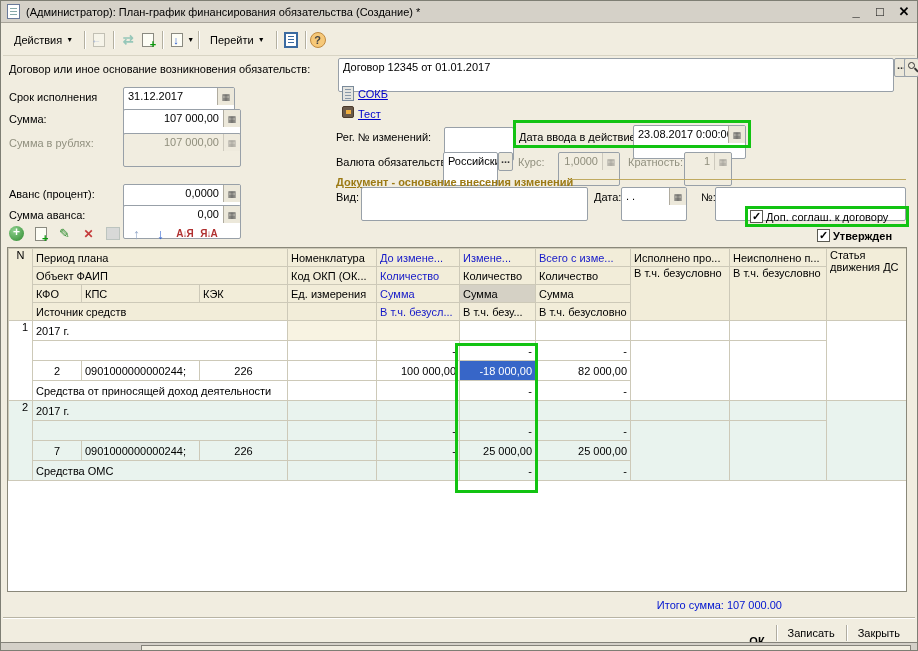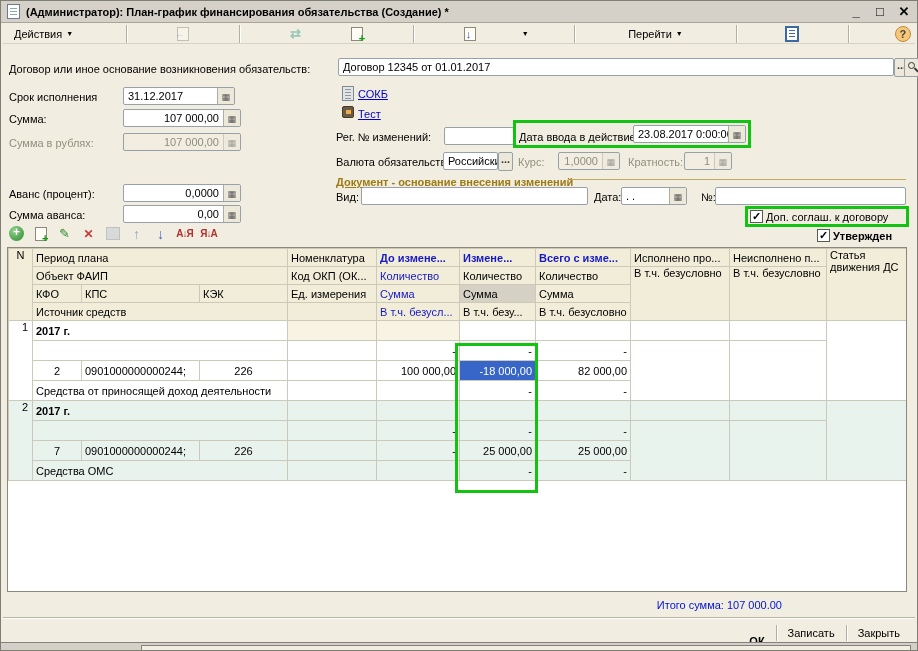--- a/index.html
+++ b/index.html
@@ -4,45 +4,45 @@
 <style>
   * { margin:0; padding:0; box-sizing:border-box; }
   html,body { width:918px; height:651px; }
   body { font-family:"Liberation Sans",sans-serif; font-size:11px; color:#000; background:#d4d0c8; position:relative; overflow:hidden; }
   .window { position:absolute; inset:0; background:#f1ede0; border:1px solid #7e7e74; }
 
   
   .titlebar { position:absolute; left:0; top:0; right:0; height:22px; background:#d5d1c8; border-bottom:1px solid #a8a49a; display:flex; align-items:center; padding:0 6px; }
   .doc-icon { width:13px; height:15px; background:#fff; border:1px solid #6a7a9a; margin-right:6px; position:relative; flex:none; }
   .doc-icon::before { content:""; position:absolute; left:2px; right:2px; top:3px; height:1px; background:#8aa; box-shadow:0 3px 0 #8aa, 0 6px 0 #8aa; }
-  .title-text { font-weight:bold; white-space:nowrap; }
+  .title-text { font-weight:normal; white-space:nowrap; }
   .win-controls { margin-left:auto; display:flex; gap:10px; font-weight:bold; font-size:13px; }
   .win-controls span { width:14px; text-align:center; cursor:default; }
 
   
-  .toolbar { position:absolute; left:2px; top:23px; right:2px; height:20px; display:flex; align-items:center; padding:0 4px; border-bottom:1px solid #d8d4c4;justify-content:space-between; }
+  .toolbar { position:absolute; left:2px; top:23px; right:2px; height:32px; display:flex; align-items:center; padding:0 4px; border-bottom:1px solid #d8d4c4; }
   .tb-btn { display:inline-flex; align-items:center; gap:4px; height:22px; padding:0 7px; cursor:pointer; }
   .dd-arrow { font-size:7px; color:#000; }
   .tb-sep { width:1px; height:18px; background:#b4b0a0; box-shadow:1px 0 0 #fff; margin:0 4px; }
   .tb-icon { width:20px; height:20px; display:inline-flex; align-items:center; justify-content:center; position:relative; cursor:pointer; }
   .tb-icon.dis { opacity:.45; cursor:default; }
   .sheet { width:12px; height:14px; background:#fdfdf5; border:1px solid #8a8a80; position:relative; }
   .sheet .ov { position:absolute; font-weight:bold; }
   .ov.arr-left { color:#3060c0; left:-3px; top:0px; font-size:10px; }
   .ov.plus-green { color:#0a9a0a; right:-3px; bottom:-4px; font-size:11px; }
   .ov.arr-down { color:#2255cc; left:1px; top:0px; font-size:11px; }
   .glyph-refresh { color:#2a9a8a; font-weight:bold; font-size:13px; }
   .journal { width:14px; height:16px; border:2px solid #3a6aa0; background:#fff; position:relative; }
   .journal::before { content:""; position:absolute; left:2px; right:2px; top:2px; height:1px; background:#3a6aa0; box-shadow:0 3px 0 #3a6aa0, 0 6px 0 #3a6aa0; }
   .help-circle { width:16px; height:16px; border-radius:50%; background:#f6c878; border:1px solid #c08a40; display:inline-flex; align-items:center; justify-content:center; font-weight:bold; color:#444; }
 
   
   .lbl { position:absolute; white-space:nowrap; }
   .lbl.dis { color:#91907f; }
-  .fld { position:absolute; height:18px; background:#fff; border:1px solid #98a0a8; border-radius:2px; overflow:hidden; white-space:nowrap; }
+  .fld { position:absolute; height:34px; background:#fff; border:1px solid #98a0a8; border-radius:2px; overflow:hidden; white-space:nowrap; }
   .fld .val { display:block; line-height:17px; padding:0 4px; overflow:hidden; }
   .fld.has-btn .val { padding-right:21px; }
   .fld.num .val { text-align:right; }
   .fld .ibtn { position:absolute; right:0; top:0; width:17px; height:17px; background:#ece8da; border-left:1px solid #b0aca0; display:flex; align-items:center; justify-content:center; font-size:9px; color:#555; cursor:pointer; }
   .fld.dis { background:#f1ede0; color:#8f8e7c; }
   .fld.dis .ibtn { opacity:.55; }
   .ebtn { position:absolute; width:15px; height:19px; background:#ece8da; border:1px solid #98a0a8; border-radius:2px; text-align:center; line-height:12px; font-weight:bold; color:#333; cursor:pointer; }
   .search-btn { position:absolute; width:15px; height:19px; background:#ece8da; border:1px solid #98a0a8; border-radius:2px; cursor:pointer; }
   .mag { position:absolute; left:3px; top:3px; width:7px; height:7px; border:1.5px solid #333; border-radius:50%; }
   .mag::after { content:""; position:absolute; left:5px; top:6px; width:5px; height:1.5px; background:#333; transform:rotate(45deg); }
@@ -69,21 +69,21 @@
   .arrow-up { color:#93a7c7; font-weight:bold; font-size:14px; }
   .arrow-down { color:#3a6ad0; font-weight:bold; font-size:14px; }
   .sortg { font-size:10px; font-weight:bold; color:#b03030; letter-spacing:-1px; }
 
   
   .table-wrap { position:absolute; left:6px; top:246px; width:900px; height:345px; background:#fff; border:1px solid #8a887a; overflow:hidden; }
   table { border-collapse:collapse; table-layout:fixed; width:898px; }
   th, td { border:1px solid #cdc9b8; padding:0 3px; overflow:hidden; white-space:nowrap; font-weight:normal; text-align:left; font-size:11px; }
   th { background:#f2edd9; height:18px; }
   td { height:20px; }
-  .b { font-weight:bold; }
+  .b { font-weight:normal; }
   .blue { color:#1418c8; }
   .selh { background:#d5d1c5; }
   .num { text-align:right; }
   .ctr { text-align:center; }
   .topv { vertical-align:top; }
   .g2 { background:#e9f3ee; }
   .cream { background:#f8f3e2; }
   .selc { background:#3766c8; color:#fff; text-align:right; }
   .ncell { text-align:right; vertical-align:top; padding-right:4px; }
 

